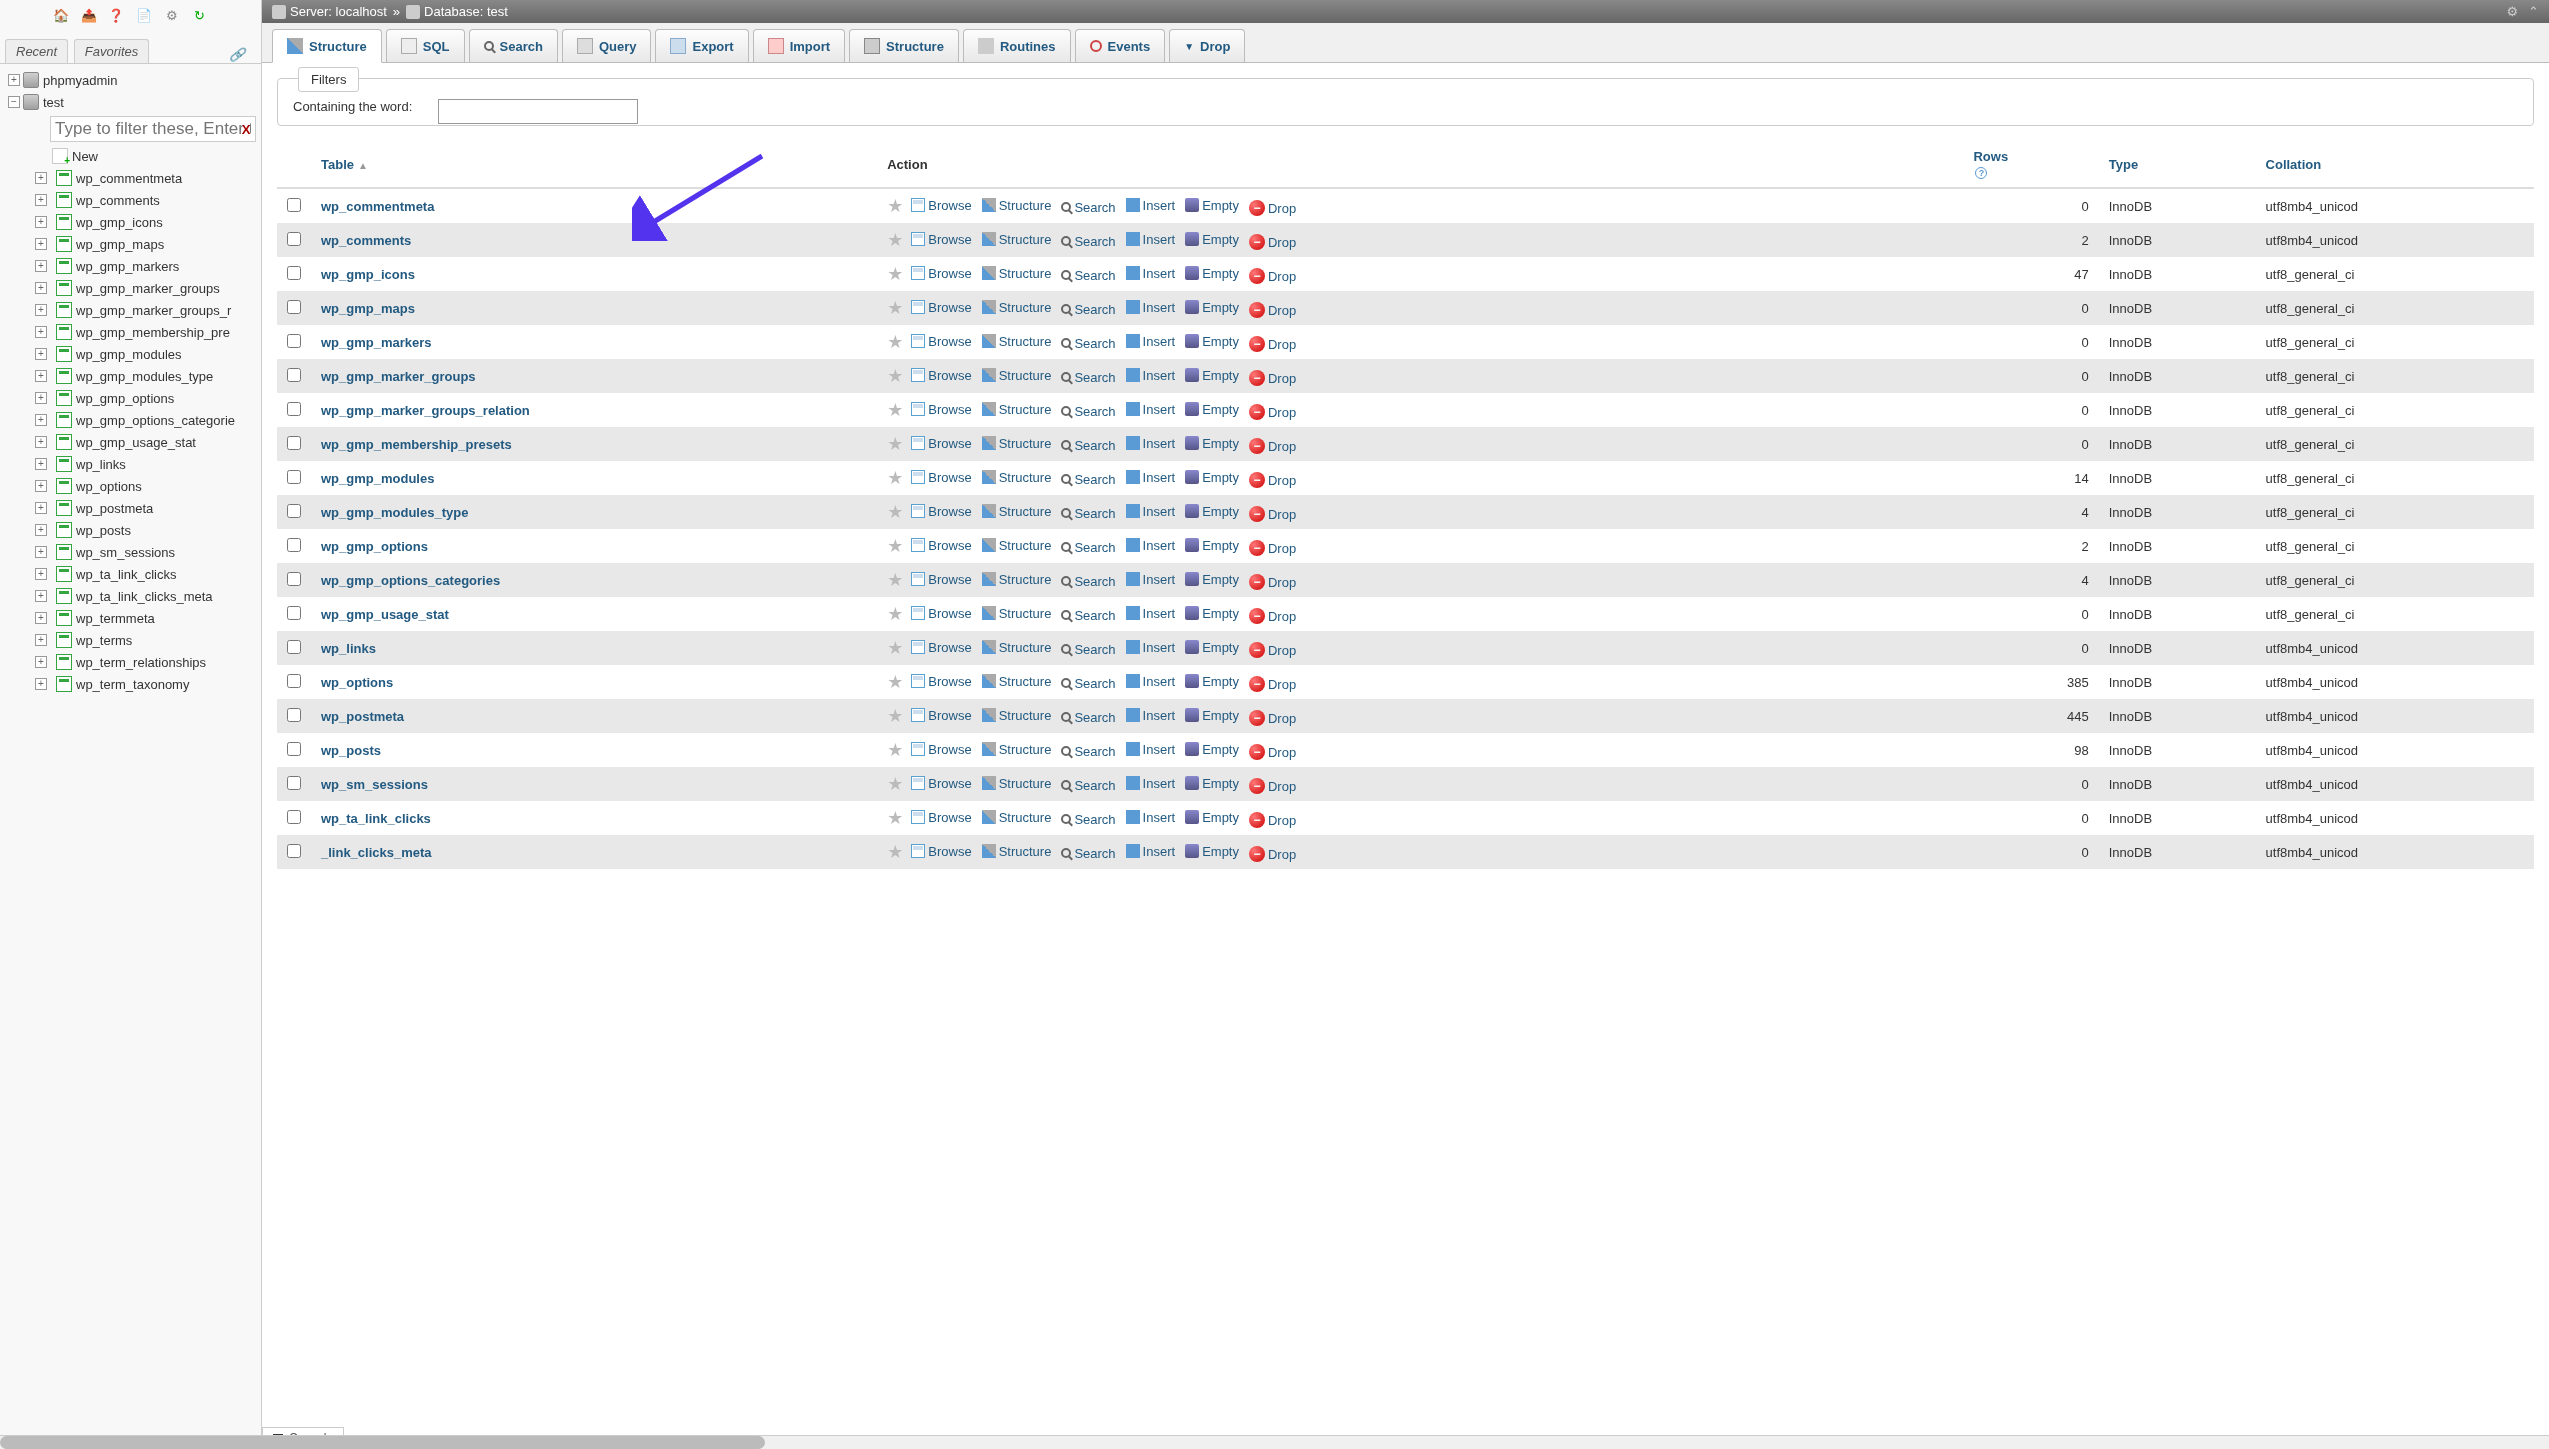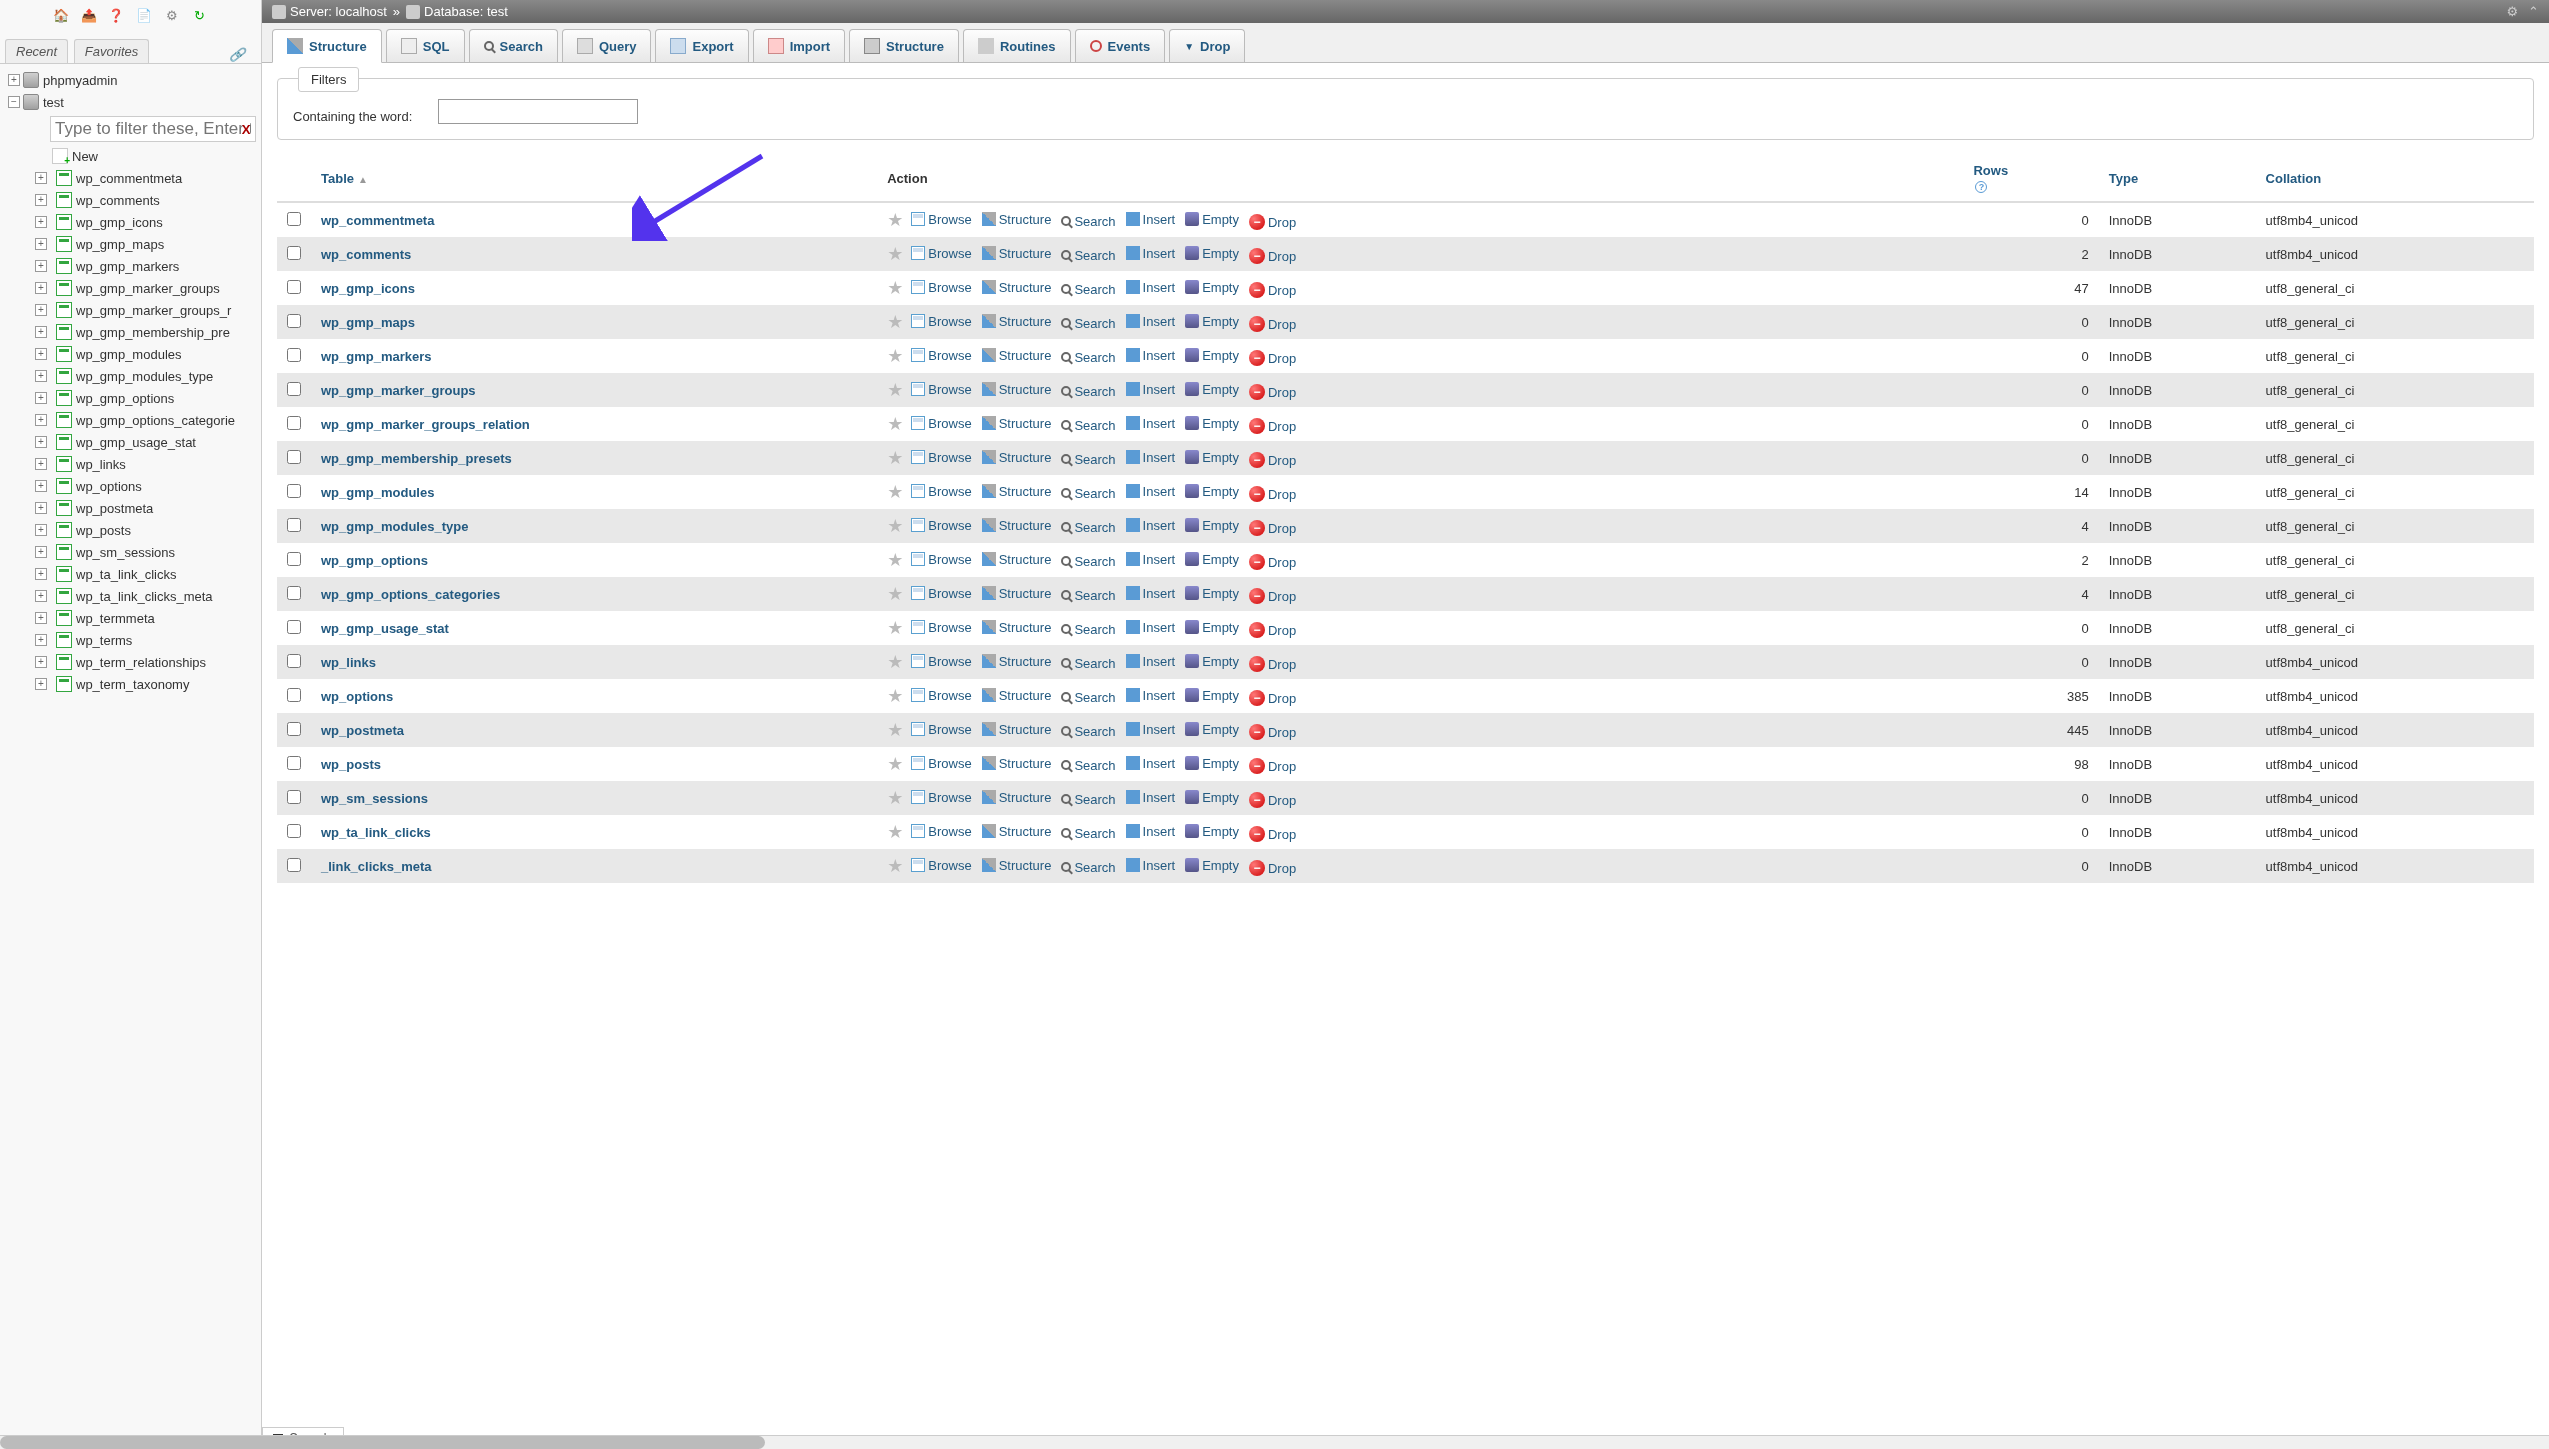--- a/index.html
+++ b/index.html
@@ -40,23 +40,23 @@
 .breadcrumb .sep { margin: 0 6px; }
 .bc-icon { width: 14px; height: 14px; margin-right: 4px; display: inline-block; background: #ccc; border-radius: 2px; }
 .top-icons { margin-left: auto; display: flex; gap: 10px; }
 
 .nav-tabs { background: #f0f0f0; border-bottom: 1px solid #bbb; padding: 6px 10px 0; display: flex; gap: 4px; }
 .nav-tab { padding: 8px 14px; border: 1px solid #bbb; border-bottom: none; background: linear-gradient(#fdfdfd, #e8e8e8); border-radius: 4px 4px 0 0; cursor: pointer; display: flex; align-items: center; gap: 6px; color: #235a81; font-weight: 600; white-space: nowrap; }
 .nav-tab.active { background: #fff; border-bottom: 1px solid #fff; margin-bottom: -1px; }
 .nt-icon { width: 16px; height: 16px; display: inline-block; }
 
 .content { flex: 1; overflow: auto; padding: 15px; }
-.filters-box { border: 1px solid #ccc; border-radius: 4px; padding: 20px 15px 15px; position: relative; margin-bottom: 15px; }
+.filters-box { border: 1px solid #ccc; border-radius: 4px; padding: 20px 15px 1px; position: relative; margin-bottom: 15px; }
 .filters-legend { position: absolute; top: -12px; left: 20px; background: #fff; border: 1px solid #ccc; padding: 4px 12px; border-radius: 3px; }
-.filter-row { display: flex; align-items: flex-end; gap: 26px; }
+.filter-row { display: flex; align-items: flex-start; gap: 26px; }
 .filter-row input { border: 1px solid #999; padding: 4px; width: 200px; }
 
 .arrow-annotation { position: absolute; top: 88px; left: 370px; width: 140px; height: 90px; pointer-events: none; z-index: 10; }
 
 table.tables { width: 100%; border-collapse: collapse; }
 table.tables th { text-align: left; padding: 8px 10px; background: #fff; border-bottom: 2px solid #ddd; font-weight: 600; color: #333; }
 table.tables th.sortable { color: #235a81; cursor: pointer; }
 .sort-arrow { color: #999; margin-left: 4px; font-size: 10px; }
 table.tables td { padding: 6px 10px; white-space: nowrap; }
 table.tables tr:nth-child(even) td { background: #e8e8e8; }

